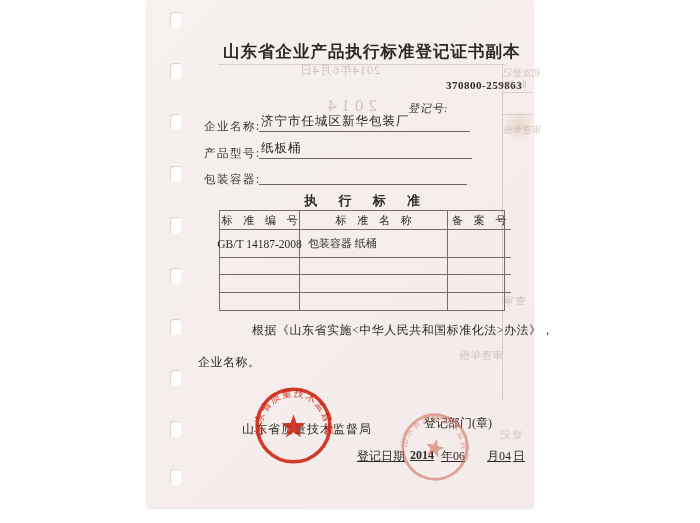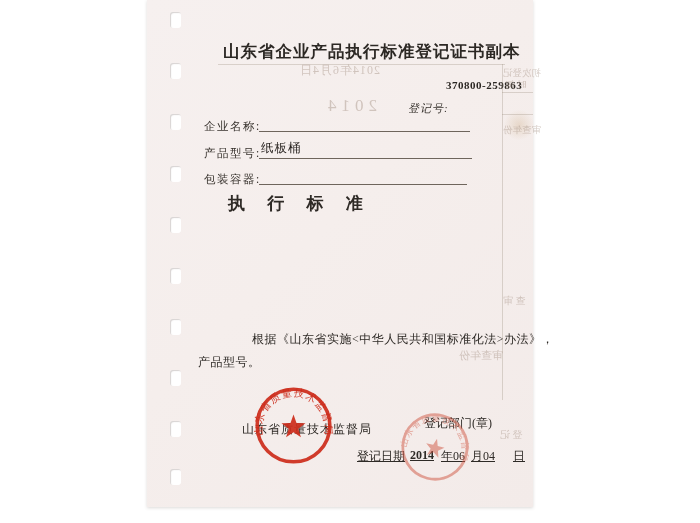--- a/index.html
+++ b/index.html
@@ -19,22 +19,22 @@
            white-space:nowrap; }
 
   .regno-label { position:absolute; left:261px; top:101px; font-size:11px; color:#37322d; letter-spacing:1px;font-style:italic;}
   .regno-value { position:absolute; left:299px; top:79px; font-size:11px; font-weight:bold;
                  color:#2b2723; letter-spacing:.5px; }
 
   .field-label { position:absolute; left:51px; font-size:11.5px; color:#37322d; letter-spacing:1.5px;margin-left:6px; }
   .field-value { position:absolute; left:114px; font-size:12.5px; color:#241f1c; letter-spacing:1px; }
   .field-line  { position:absolute; left:112px; height:1px; background:#6e655c; }
 
-  .section-heading { position:absolute; left:72px; top:192px; width:286px; text-align:left;
-                     font-size:17px; color:#2e2a26; letter-spacing:9px; font-weight:bold; text-indent:9px;}
+  .section-heading { position:absolute; left:72px; top:192px; width:286px; text-align:center;
+                     font-size:13px; color:#2e2a26; letter-spacing:9px; font-weight:bold; text-indent:9px;}
 
   .std-table { position:absolute; left:72px; top:210px; width:286px; height:101px;
                border:1px solid #786f64; display:grid;
                grid-template-columns:80px 148px auto;
                grid-template-rows:19px 28px 17px 18px auto; }
   .std-table .cell { border-right:1px solid #786f64; border-bottom:1px solid #786f64;
                      display:flex; align-items:center; justify-content:center;
                      font-size:11px; color:#2e2a26; overflow:visible; white-space:nowrap; }
   .std-table .cell.last-col { border-right:none; }
   .std-table .cell.last-row { border-bottom:none; }
@@ -87,43 +87,65 @@
     <div class="ghost" style="left:353px; top:428px; font-size:10px">登 记</div>
     <div class="ghost" style="left:312px; top:348px; font-size:11px">审查年份</div>
     <div class="smudge"></div>
 
     <div class="title">山东省企业产品执行标准登记证书副本</div>
 
     <div class="regno-label">登记号:</div>
     <div class="regno-value">370800-259863</div>
 
     <div class="field-label" style="top:119px">企业名称:</div>
+    <div class="field-value" style="top:113px">济宁市任城区新华包装厂</div>
     <div class="field-line" style="top:131px; width:211px"></div>
 
     <div class="field-label" style="top:146px">产品型号:</div>
     <div class="field-value" style="top:140px">纸板桶</div>
     <div class="field-line" style="top:158px; width:213px"></div>
 
     <div class="field-label" style="top:172px">包装容器:</div>
     <div class="field-value" style="top:166px"></div>
     <div class="field-line" style="top:184px; width:208px"></div>
 
     <div class="section-heading">执 行 标 准</div>
 
+    <div class="std-table">
+      <div class="cell head">标 准 编 号</div>
+      <div class="cell head">标 准 名 称</div>
+      <div class="cell head last-col">备 案 号</div>
 
-    <div class="statement" style="left:105px; top:331px">根据《山东省实施&lt;中华人民共和国标准化法&gt;办法》，</div>
-    <div class="statement" style="left:51px; top:354px">产品型号。</div>
+      <div class="cell" style="font-size:11.5px">GB/T 14187-2008</div>
+      <div class="cell val-left">包装容器  纸桶</div>
+      <div class="cell last-col"></div>
+
+      <div class="cell"></div>
+      <div class="cell"></div>
+      <div class="cell last-col"></div>
+
+      <div class="cell"></div>
+      <div class="cell"></div>
+      <div class="cell last-col"></div>
+
+      <div class="cell last-row"></div>
+      <div class="cell last-row"></div>
+      <div class="cell last-col last-row"></div>
+    </div>
+
+    <div class="statement" style="left:105px; top:322px">根据《山东省实施&lt;中华人民共和国标准化法&gt;办法》，</div>
+    <div class="statement" style="left:51px; top:354px">企业名称。</div>
 
     <div class="issuer">山东省质量技术监督局</div>
     <div class="seal-label">登记部门(章)</div>
 
     <div class="date-part" style="left:210px">登记日期</div>
     <div class="date-part" style="left:263px; font-weight:bold">2014</div>
     <div class="date-part" style="left:294px">年06</div>
-    <div class="date-part" style="left:324px">月04</div>
+    <div class="date-part" style="left:340px">月04</div>
     <div class="date-part" style="left:366px">日</div>
 
     <svg class="stamp" style="left:107px; top:386px" width="79" height="79" viewBox="0 0 100 100">
       <defs>
           <path id="arcL" d="M 11,62 A 40,40 0 1 1 89,62" fill="none"></path>
         </defs>
       <circle cx="50" cy="50" r="46" fill="none" stroke="#cc2b1a" stroke-width="4.5" opacity=".92"></circle>
       <polygon opacity=".92" fill="#cc2b1a" points="50,36 53.8,46.8 65.2,47.1 56.1,54 59.4,64.9 50,58.4 40.6,64.9 43.9,54 34.8,47.1 46.2,46.8"></polygon>
       <text font-size="13" fill="#cc2b1a" opacity=".92" letter-spacing="1.5" font-family="&quot;Liberation Serif&quot;,&quot;DejaVu Serif&quot;,serif">
         <textPath href="#arcL" startOffset="50%" text-anchor="middle">山东省质量技术监督局</textPath>

